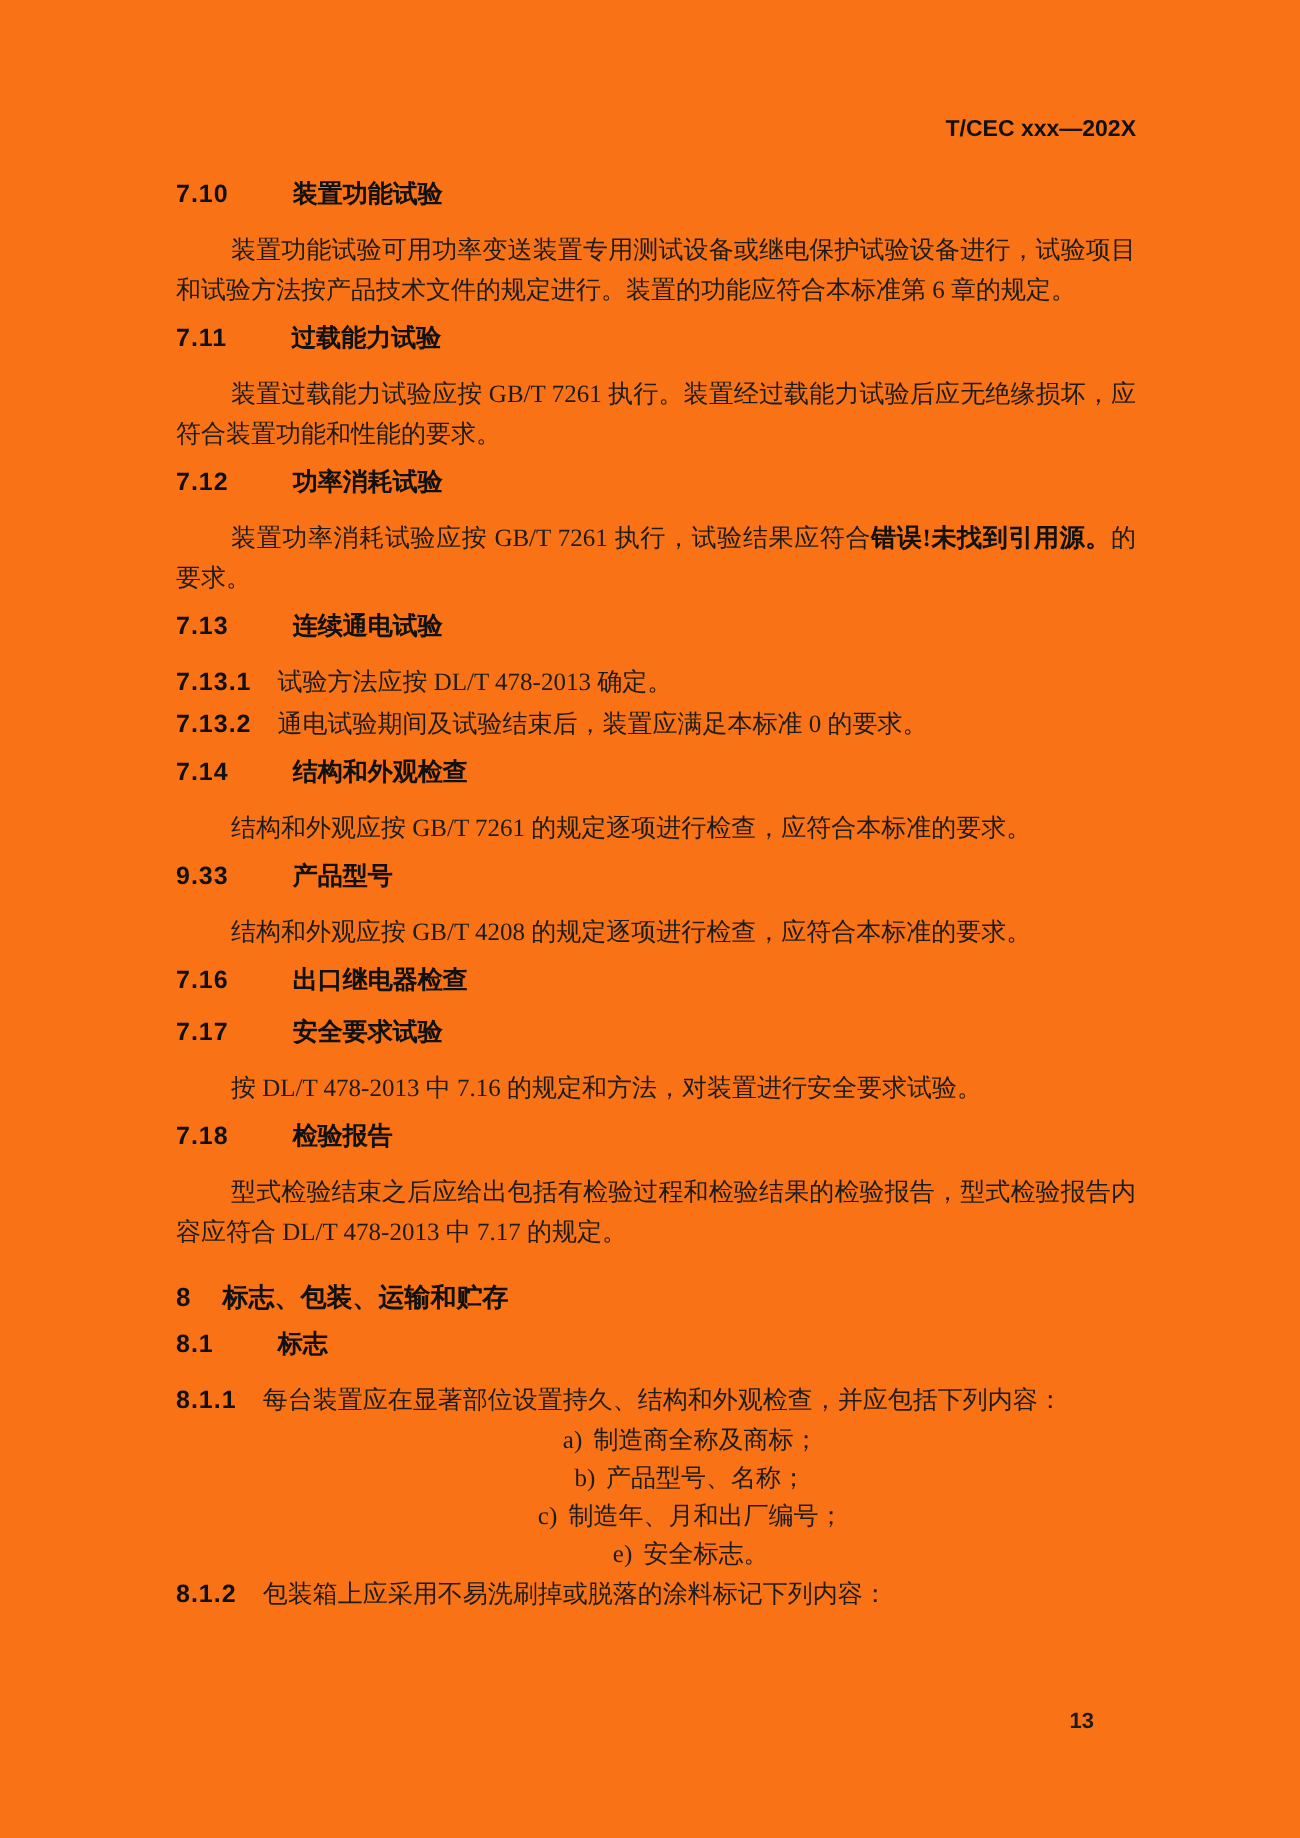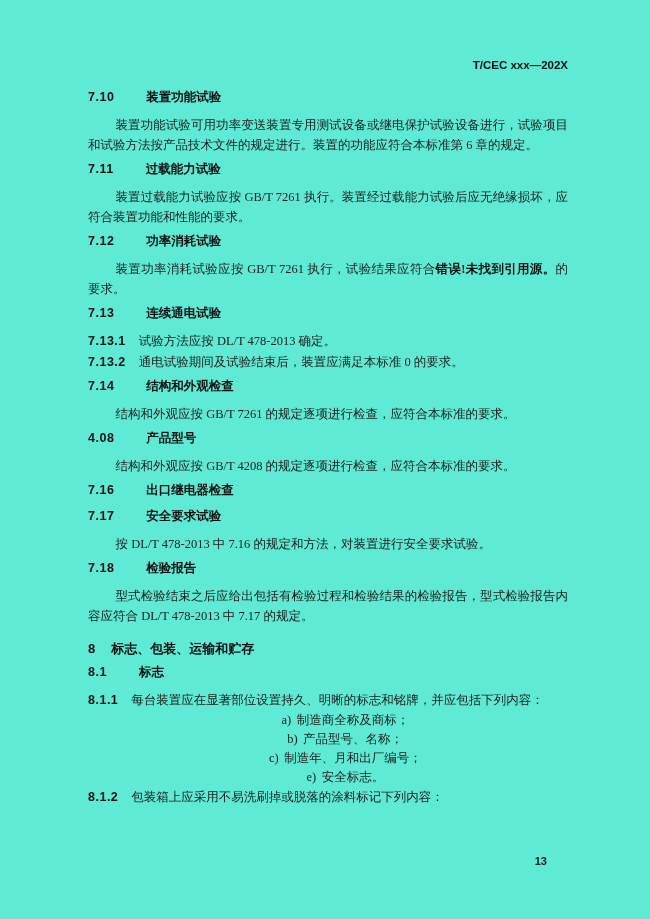--- a/index.html
+++ b/index.html
@@ -13,21 +13,21 @@
     position: relative;
     font-family: "Liberation Serif", serif;
     color: #1c1c1c;
     overflow: hidden;
   }
   .page {
     position: absolute;
     inset: 0;
     padding: 58px 82px 0 88px;
     box-sizing: border-box;
-    background: #5eead4;
+    background: #f97316;
   }
   .doc-header {
     text-align: right;
     font-family: "Liberation Sans", sans-serif;
     font-weight: bold;
     font-size: 11.5px;
     line-height: 15px;
     margin: 0 0 16px 0;
     color: #111111;
   }
@@ -117,30 +117,30 @@
       <p class="para"><span>装置功能试验可用功率变送装置专用测试设备或继电保护试验设备进行，试验项目和试验方法按产品技术文件的规定进行。装置的功能应符合本标准第 6 章的规定。</span></p>
       <div class="h-clause"><span class="num">7.11</span><span class="title">过载能力试验</span></div>
       <p class="para"><span>装置过载能力试验应按 GB/T 7261 执行。装置经过载能力试验后应无绝缘损坏，应符合装置功能和性能的要求。</span></p>
       <div class="h-clause"><span class="num">7.12</span><span class="title">功率消耗试验</span></div>
       <p class="para"><span>装置功率消耗试验应按 GB/T 7261 执行，试验结果应符合</span><b>错误!未找到引用源。</b><span>的要求。</span></p>
       <div class="h-clause"><span class="num">7.13</span><span class="title">连续通电试验</span></div>
       <p class="sub"><b class="num">7.13.1</b><span class="sub-clause-text">试验方法应按 DL/T 478-2013 确定。</span></p>
       <p class="sub"><b class="num">7.13.2</b><span class="sub-clause-text">通电试验期间及试验结束后，装置应满足本标准 0 的要求。</span></p>
       <div class="h-clause"><span class="num">7.14</span><span class="title">结构和外观检查</span></div>
       <p class="para"><span>结构和外观应按 GB/T 7261 的规定逐项进行检查，应符合本标准的要求。</span></p>
-      <div class="h-clause"><span class="num">4.08</span><span class="title">产品型号</span></div>
+      <div class="h-clause"><span class="num">9.33</span><span class="title">产品型号</span></div>
       <p class="para"><span>结构和外观应按 GB/T 4208 的规定逐项进行检查，应符合本标准的要求。</span></p>
       <div class="h-clause"><span class="num">7.16</span><span class="title">出口继电器检查</span></div>
       <div class="h-clause"><span class="num">7.17</span><span class="title">安全要求试验</span></div>
       <p class="para"><span>按 DL/T 478-2013 中 7.16 的规定和方法，对装置进行安全要求试验。</span></p>
       <div class="h-clause"><span class="num">7.18</span><span class="title">检验报告</span></div>
       <p class="para"><span>型式检验结束之后应给出包括有检验过程和检验结果的检验报告，型式检验报告内容应符合 DL/T 478-2013 中 7.17 的规定。</span></p>
       <div class="h-chapter"><span class="num">8</span><span class="title">标志、包装、运输和贮存</span></div>
       <div class="h-clause"><span class="num">8.1</span><span class="title">标志</span></div>
-      <p class="sub"><b class="num">8.1.1</b><span class="sub-clause-text">每台装置应在显著部位设置持久、明晰的标志和铭牌，并应包括下列内容：</span></p>
+      <p class="sub"><b class="num">8.1.1</b><span class="sub-clause-text">每台装置应在显著部位设置持久、结构和外观检查，并应包括下列内容：</span></p>
       <p class="li"><span class="label">a)</span><span class="list-item-text">制造商全称及商标；</span></p>
       <p class="li"><span class="label">b)</span><span class="list-item-text">产品型号、名称；</span></p>
       <p class="li"><span class="label">c)</span><span class="list-item-text">制造年、月和出厂编号；</span></p>
       <p class="li"><span class="label">e)</span><span class="list-item-text">安全标志。</span></p>
       <p class="sub"><b class="num">8.1.2</b><span class="sub-clause-text">包装箱上应采用不易洗刷掉或脱落的涂料标记下列内容：</span></p>
     </main>
 
   <div class="page-footer">
     <span>13</span>
   </div>

